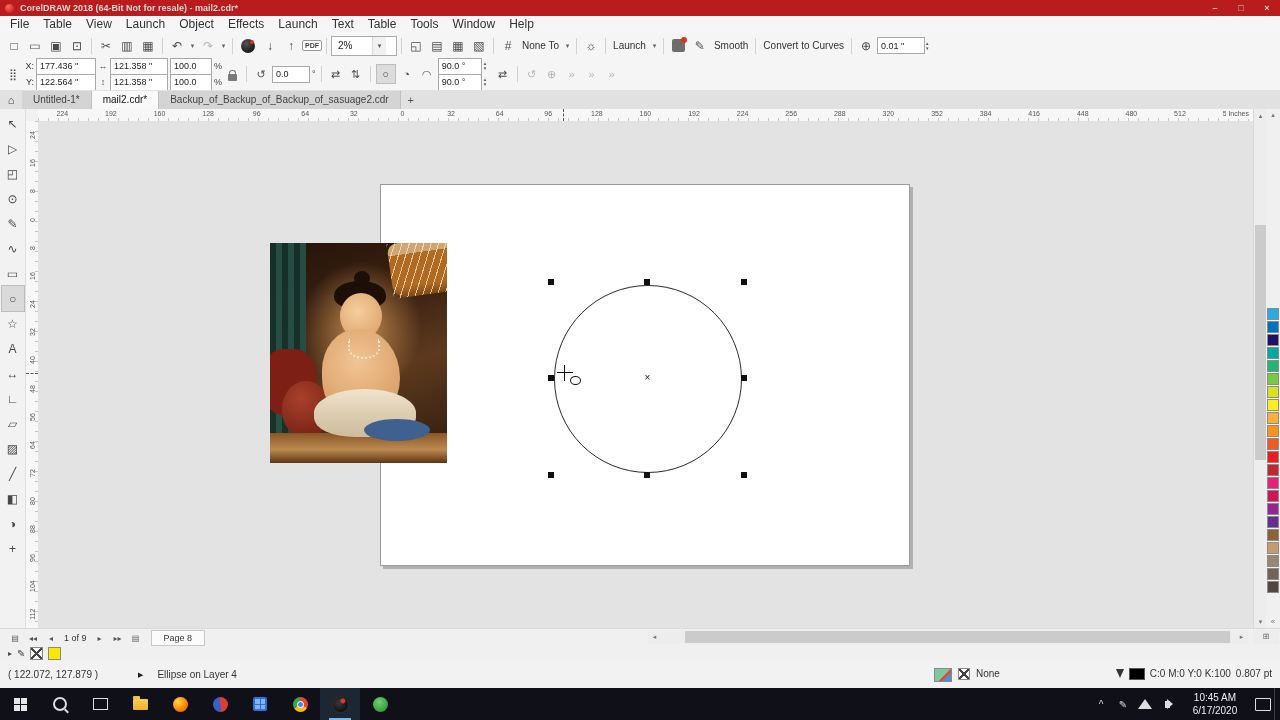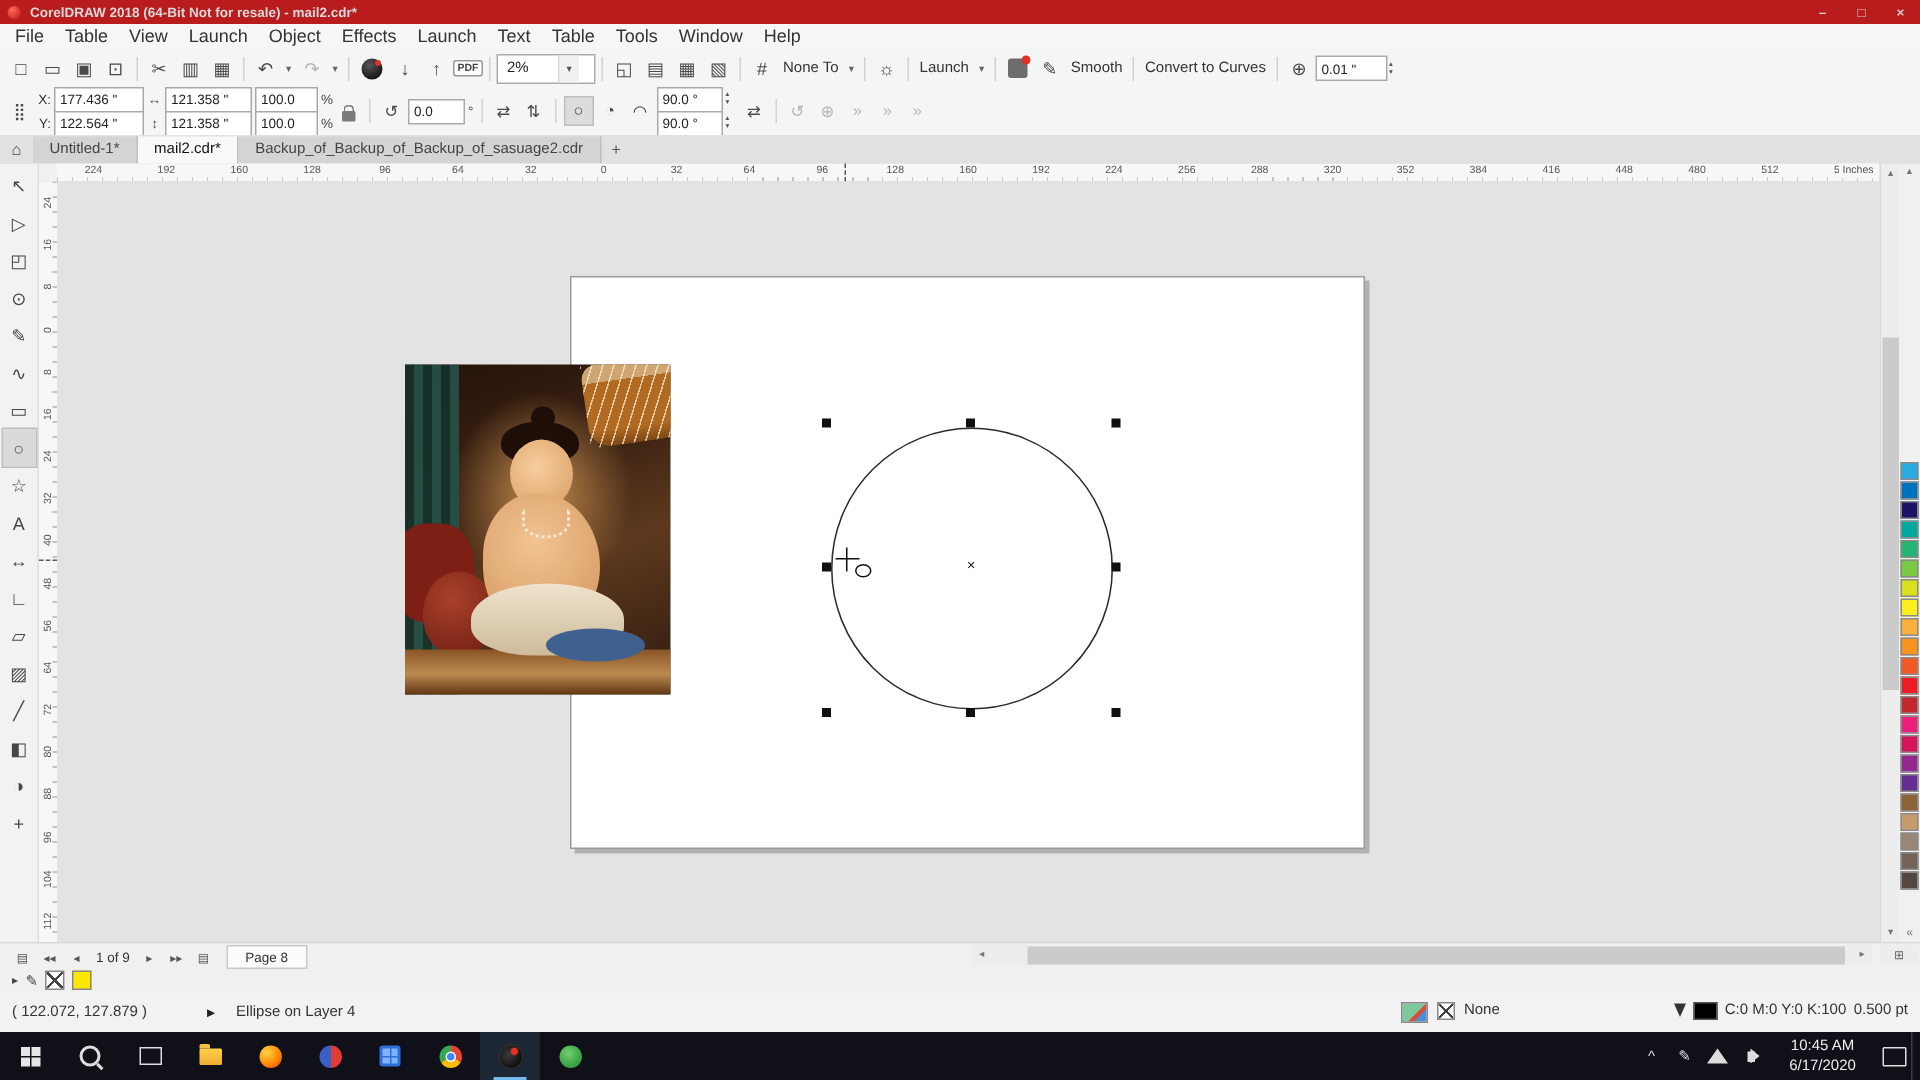--- a/index.html
+++ b/index.html
@@ -534,21 +534,21 @@
     <span class="st-play">▶</span>
     <span>Ellipse on Layer 4</span>
     <span class="st-right">
       <span class="photo-chip"></span>
       <span class="xswatch small"></span>
       <span>None</span>
       <span class="outline-group">
         <span class="nib"></span>
         <span class="blk-swatch"></span>
         <span>C:0 M:0 Y:0 K:100</span>
-        <span>0.500 pt</span>
+        <span>0.807 pt</span>
       </span>
     </span>
   </div>
 
   <div class="taskbar">
     <span class="tb-ic">
         <span class="win-logo">
           <i></i>
           <i></i>
           <i></i>

